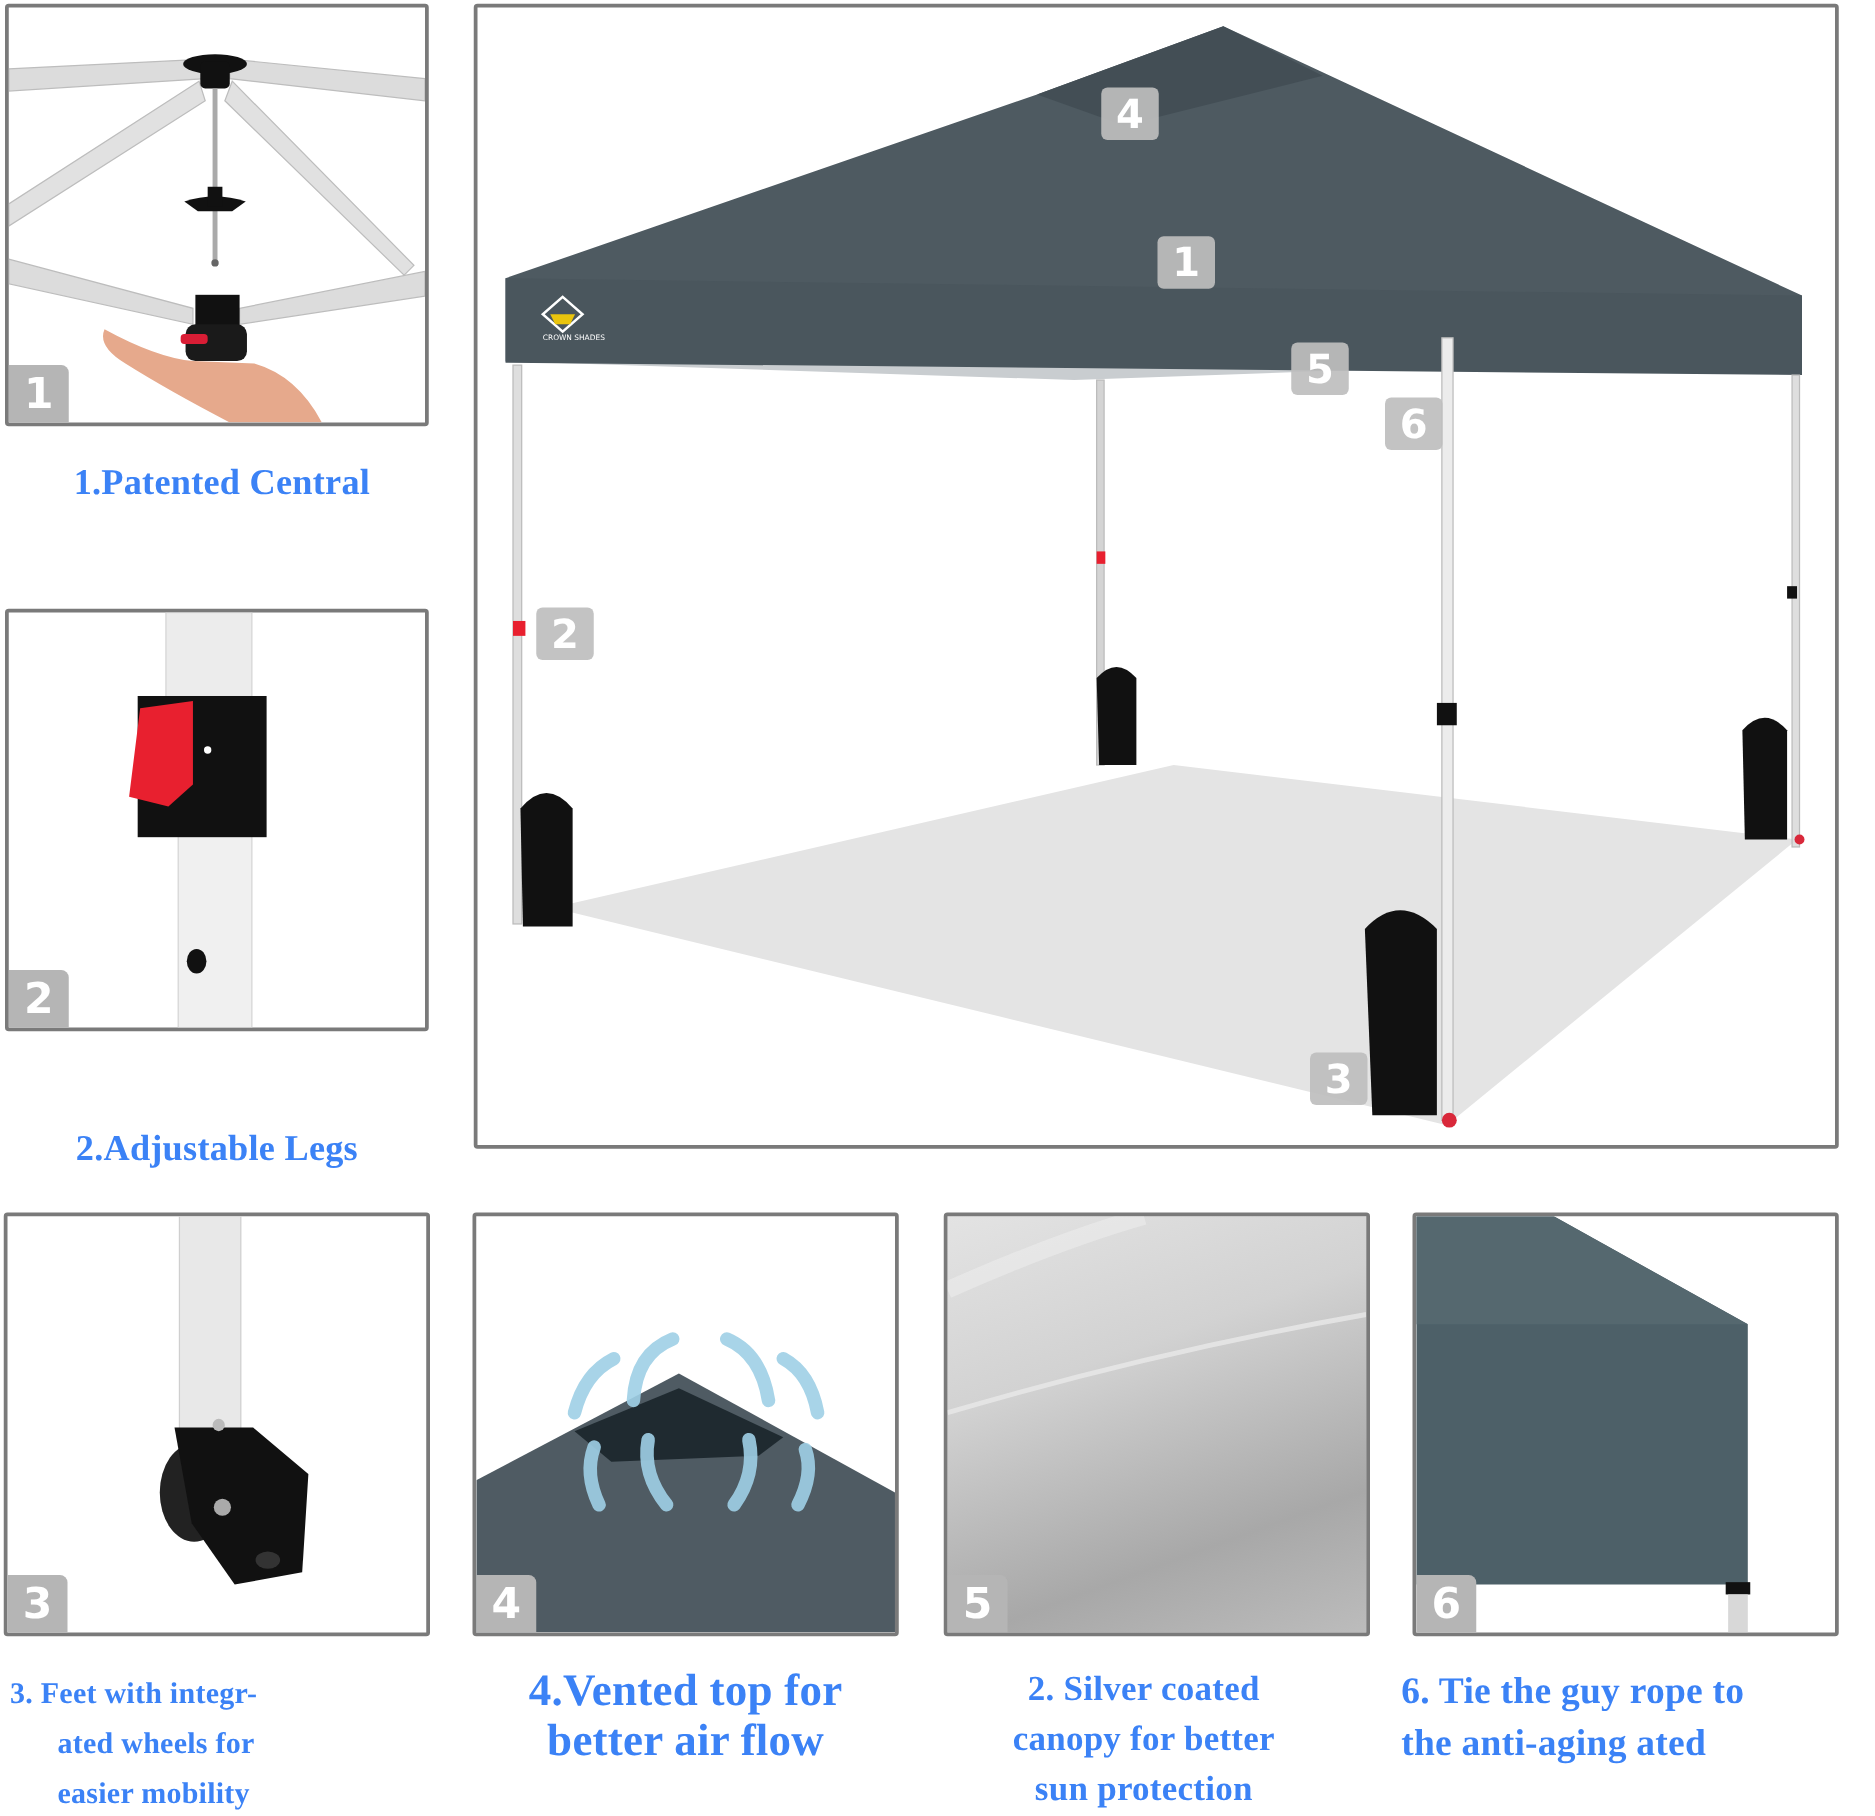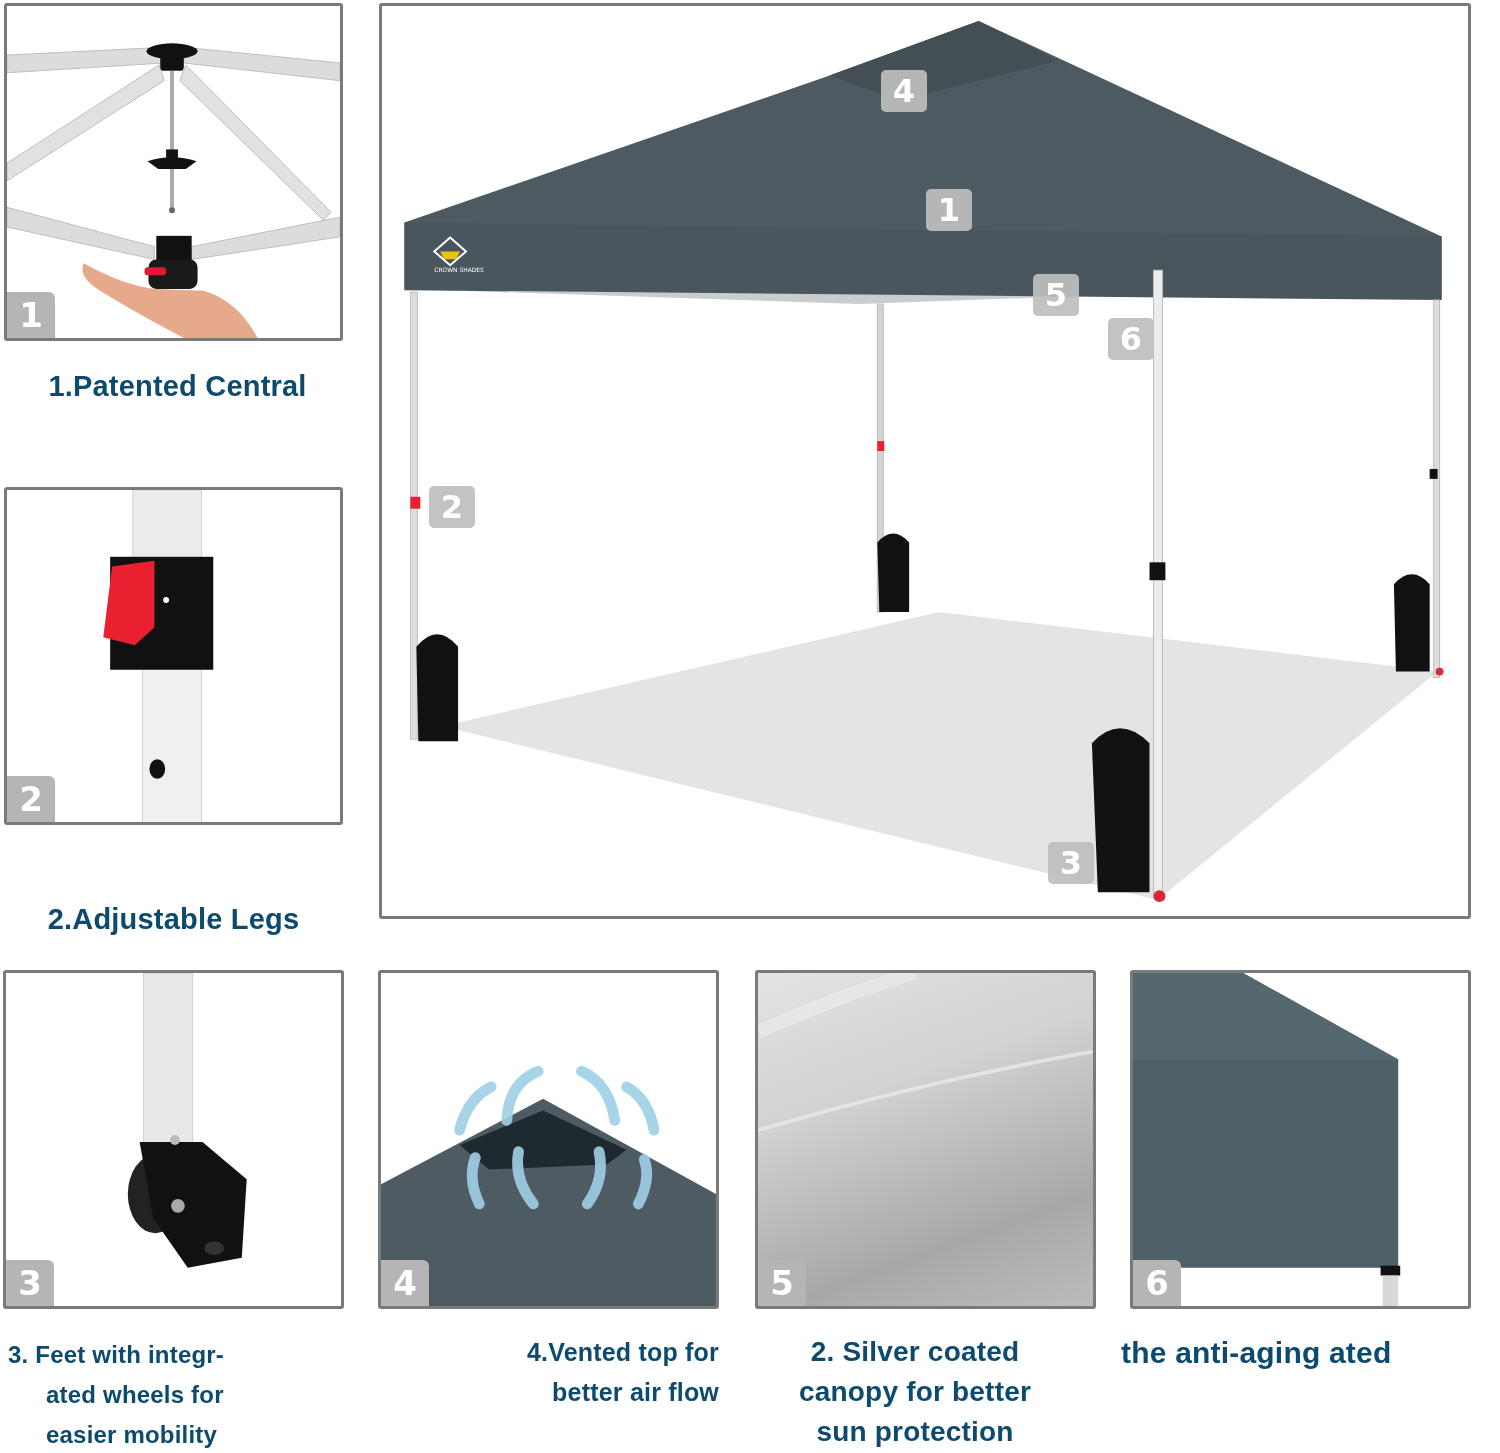--- a/index.html
+++ b/index.html
@@ -22,23 +22,23 @@
       font-family: "DejaVu Sans", sans-serif;
       font-weight: bold;
       display: flex; align-items: center; justify-content: center;
       border-radius: 4px;
     }
     .badge.corner { left: 0; bottom: 0; width: 48px; height: 46px; font-size: 34px; border-radius: 0 6px 0 0; }
     .badge.callout { width: 46px; height: 42px; font-size: 32px; background: rgba(190,190,190,0.92); border-radius: 5px; }
 
     .caption {
       position: absolute;
-      font-family: Liberation Sans, sans-serif;
+      font-family: Liberation Serif, serif;
       font-weight: bold;
-      color: #0c4a6e;
+      color: #3b82f6;
       letter-spacing: 0.2px;
     }
   </style>
 </head>
 <body>
 
 <div class="panel" style="left:4px; top:3px; width:339px; height:338px;">
   <svg class="art" viewBox="0 0 339 338">
 
     <polygon points="0,50 160,42 160,58 0,68" fill="#dcdcdc" stroke="#bdbdbd"></polygon>
@@ -156,21 +156,21 @@
       <path d="M238,150 Q232,112 204,100"></path>
       <path d="M278,160 Q272,128 250,116"></path>
       <path d="M100,235 Q88,210 96,188"></path>
       <path d="M155,235 Q135,210 140,182"></path>
       <path d="M210,235 Q228,210 222,182"></path>
       <path d="M262,235 Q275,210 268,190"></path>
     </g>
   </svg>
   <div class="badge corner">4</div>
 </div>
-<div class="caption" style="left:378px; top:1332px; width:341px; font-size:25px; line-height:40px; text-align:right;">
+<div class="caption" style="left:378px; top:1332px; width:341px; font-size:36px; line-height:40px; text-align:center;">
   <div>4.Vented top for</div>
   <div>better air flow</div>
 </div>
 
 <div class="panel" style="left:755px; top:970px; width:341px; height:339px; background:linear-gradient(160deg,#e3e3e3 0%,#d2d2d2 35%,#c2c2c2 50%,#a8a8a8 75%,#bcbcbc 100%);">
   <svg class="art" viewBox="0 0 341 339">
     <path d="M0,160 Q170,110 341,80" stroke="#e9e9e9" stroke-width="4" fill="none" opacity="0.8"></path>
     <path d="M0,60 Q90,20 160,0" stroke="#f0f0f0" stroke-width="14" fill="none" opacity="0.5"></path>
   </svg>
   <div class="badge corner">5</div>
@@ -184,14 +184,15 @@
 <div class="panel" style="left:1130px; top:970px; width:341px; height:339px;">
   <svg class="art" viewBox="0 0 341 339">
     <polygon points="0,0 112,0 270,88 270,300 0,300" fill="#4d6068"></polygon>
     <polygon points="0,0 112,0 270,88 0,88" fill="#55686f"></polygon>
     <rect x="252" y="298" width="20" height="10" fill="#111"></rect>
     <rect x="254" y="308" width="16" height="31" fill="#d8d8d8"></rect>
   </svg>
   <div class="badge corner">6</div>
 </div>
 <div class="caption" style="left:1121px; top:1332px; width:379px; font-size:30px; line-height:42px;">
+  <div>6. Tie the guy rope to</div>
   <div>the anti-aging ated</div>
 </div>
 
 </body></html>

